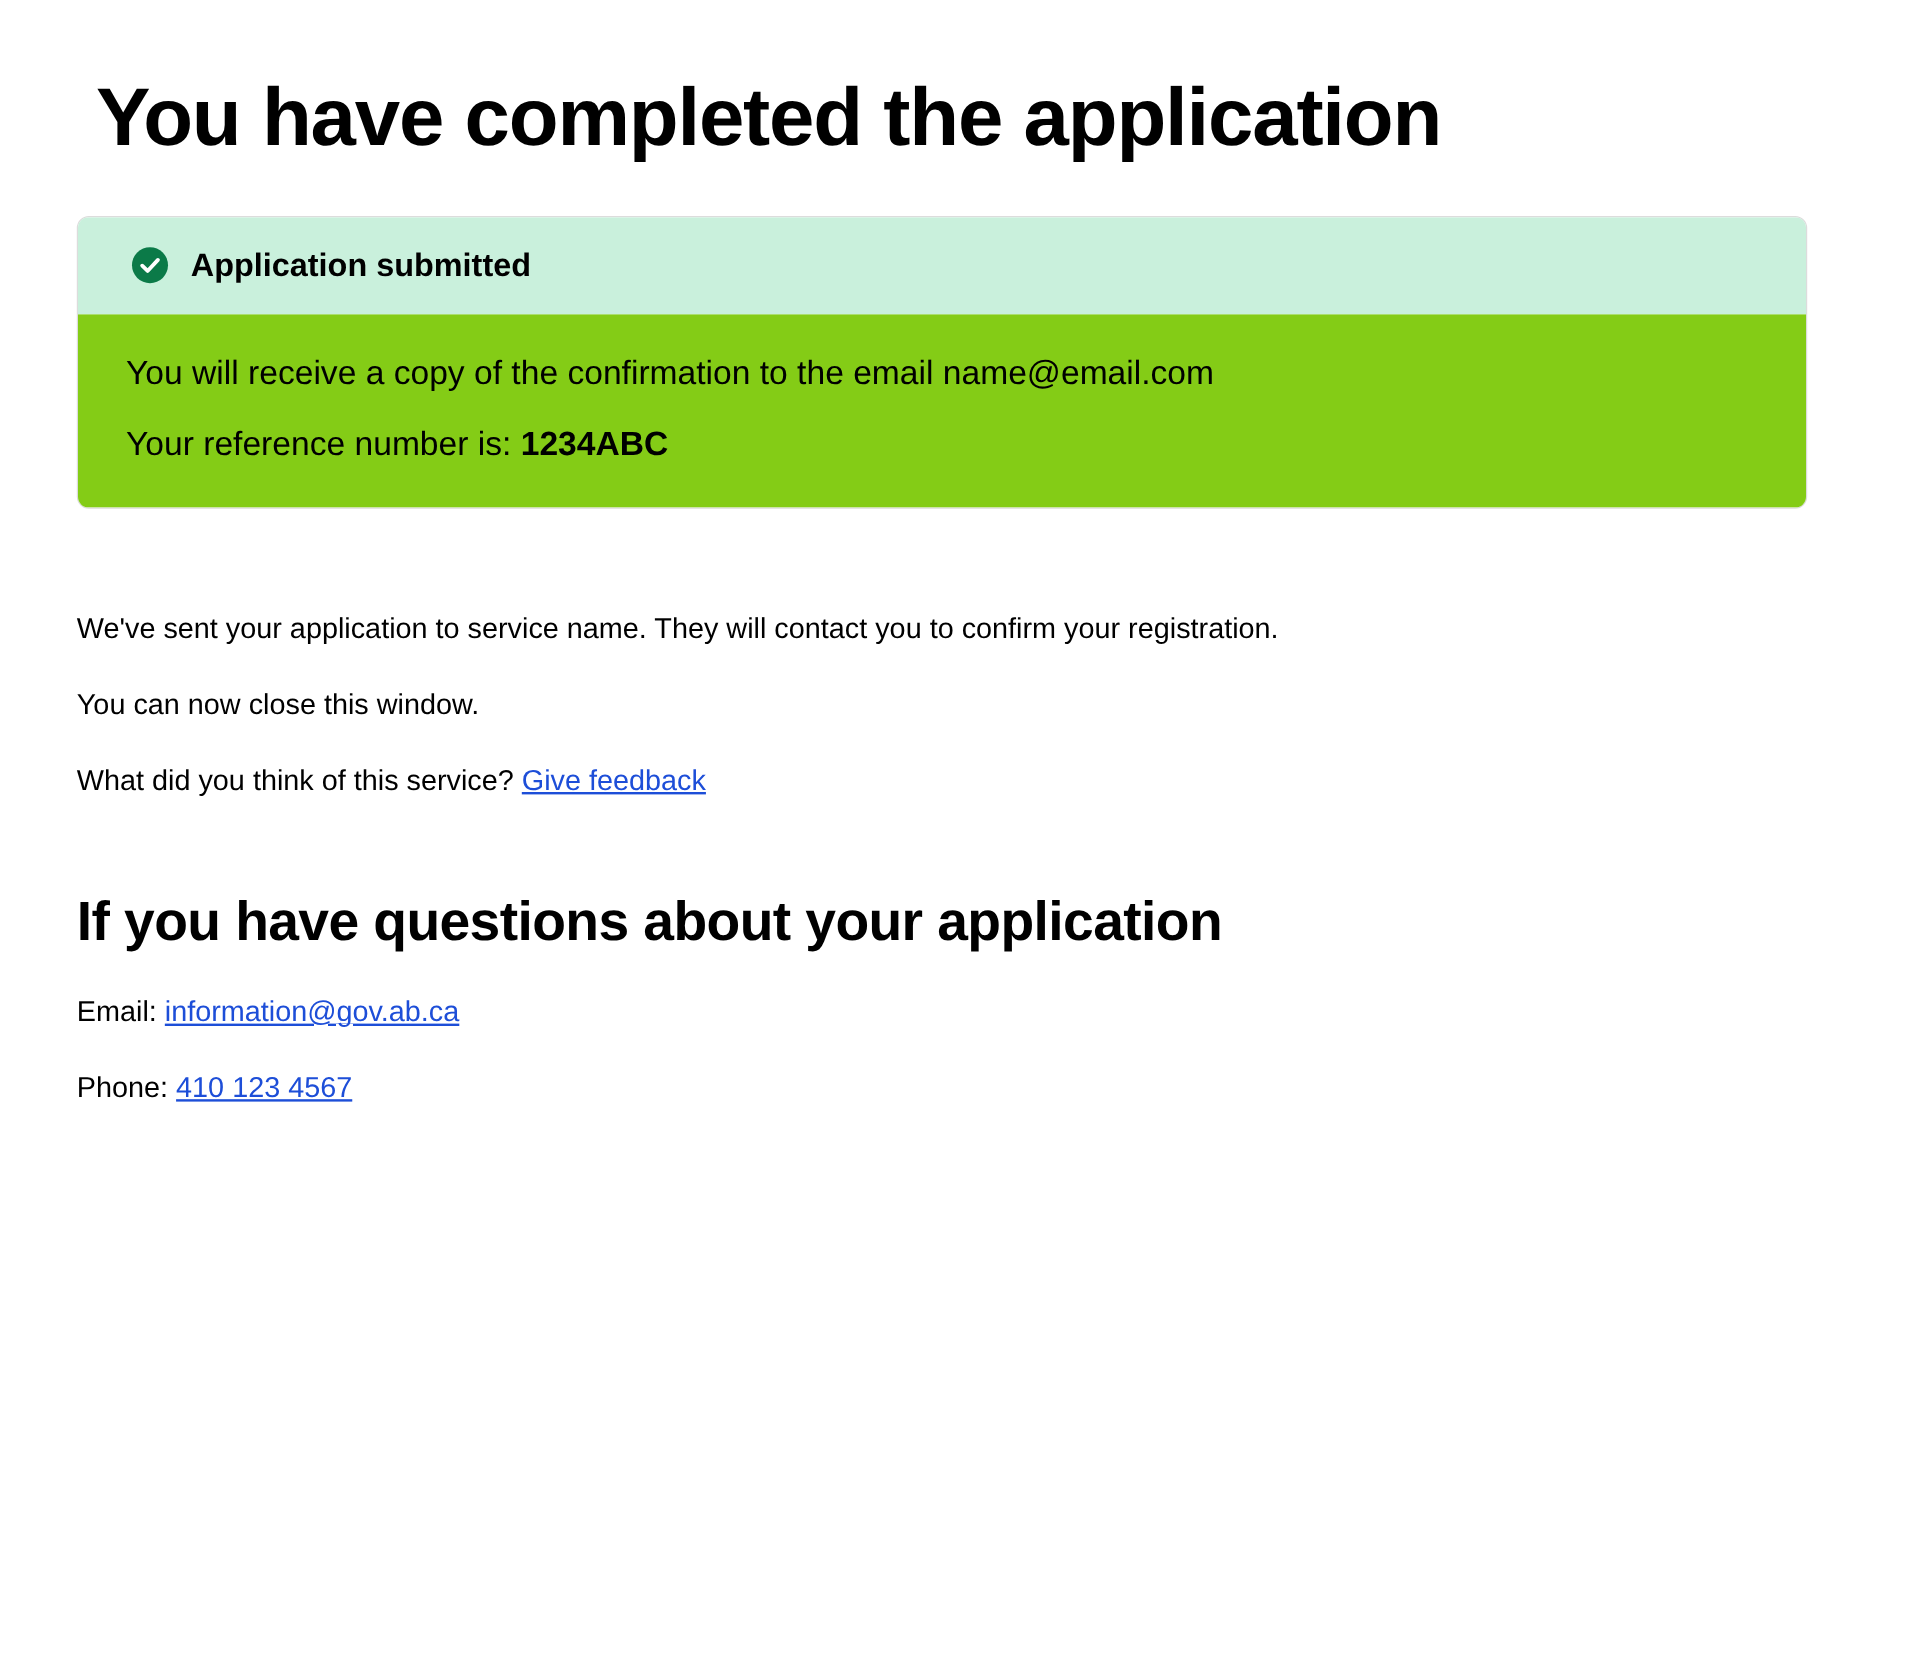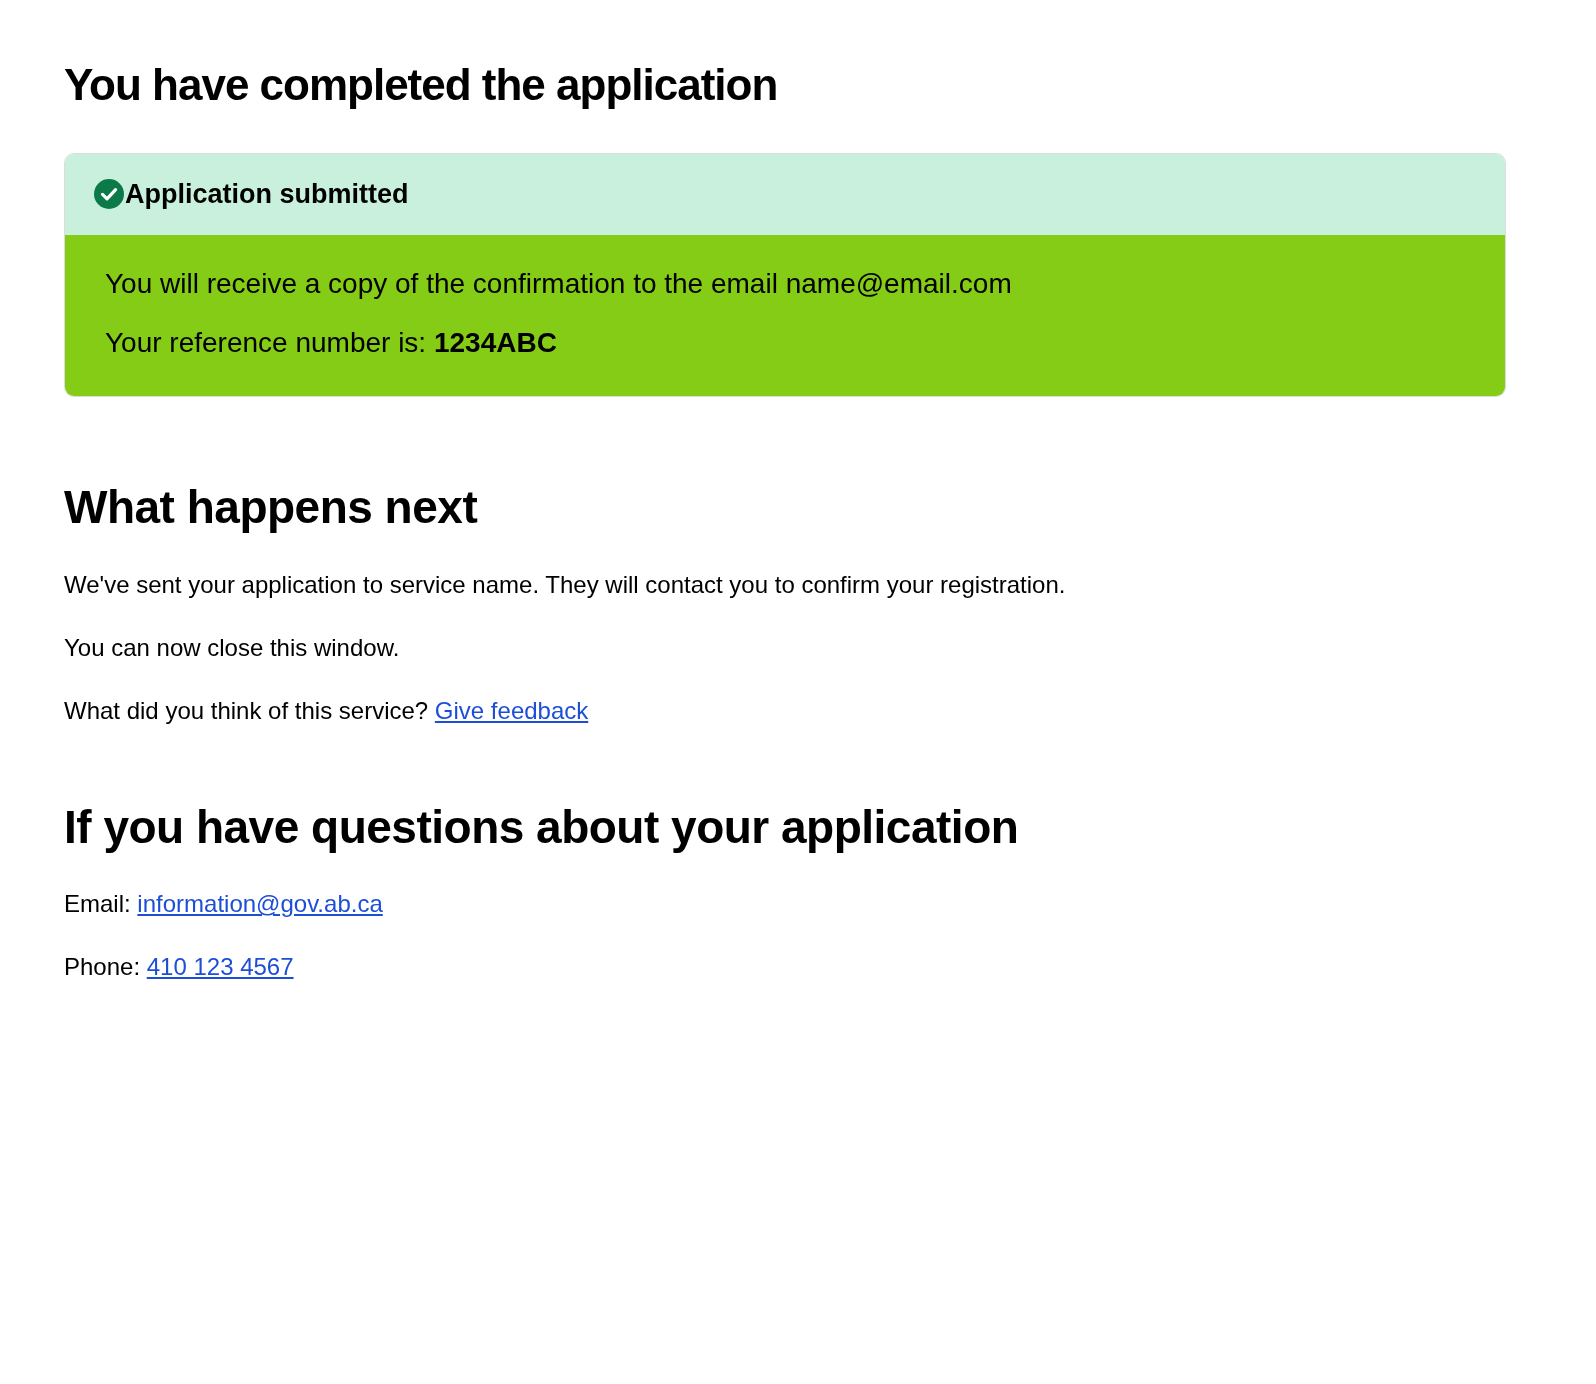--- a/index.html
+++ b/index.html
@@ -12,38 +12,39 @@
     height: 1384px;
     font-family: "Liberation Sans", sans-serif;
     color: #000000;
     -webkit-font-smoothing: antialiased;
   }
   .page {
     padding: 60px 64px 0 64px;
     box-sizing: border-box;
   }
   .page-title {
-    font-size: 44px;
+    font-size: 68px;
     line-height: 1.12;
     font-weight: bold;
     letter-spacing: -1px;
-    margin: 0 0 44px 0;
+    margin: 0 0 44px 16px;
   }
   
   .panel {
     border: 1px solid #dcdcdc;
     border-radius: 10px;
     overflow: hidden;
     max-width: 1440px;
     margin-bottom: 84px;
   }
   .panel-header {
     background: #c9f0dc;
     display: flex;
-    padding: 24px 28px;
+    gap: 18px;
+    padding: 24px 44px;
   }
   .check-icon {
     width: 32px;
     height: 32px;
     flex: 0 0 32px;
     display: block;
   }
   .panel-header-text {
     font-size: 27px;
     font-weight: bold;
@@ -107,21 +108,20 @@
       </span>
       <span class="panel-header-text">Application submitted</span>
     </div>
     <div class="panel-body">
       <p><span>You will receive a copy of the confirmation to the email </span><span>name@email.com</span></p>
       <p><span>Your reference number is: </span><span class="ref-number">1234ABC</span></p>
     </div>
   </div>
 
   <div class="section">
-    <h2 class="section-title">What happens next</h2>
     <p class="body-text">We've sent your application to service name. They will contact you to confirm your registration.</p>
     <p class="body-text">You can now close this window.</p>
     <p class="body-text"><span>What did you think of this service? </span><a class="link" href="#">Give feedback</a></p>
   </div>
 
   <div class="section">
     <h2 class="section-title">If you have questions about your application</h2>
     <p class="body-text"><span>Email: </span><a class="link" href="#">information@gov.ab.ca</a></p>
     <p class="body-text"><span>Phone: </span><a class="link" href="#">410 123 4567</a></p>
   </div>

